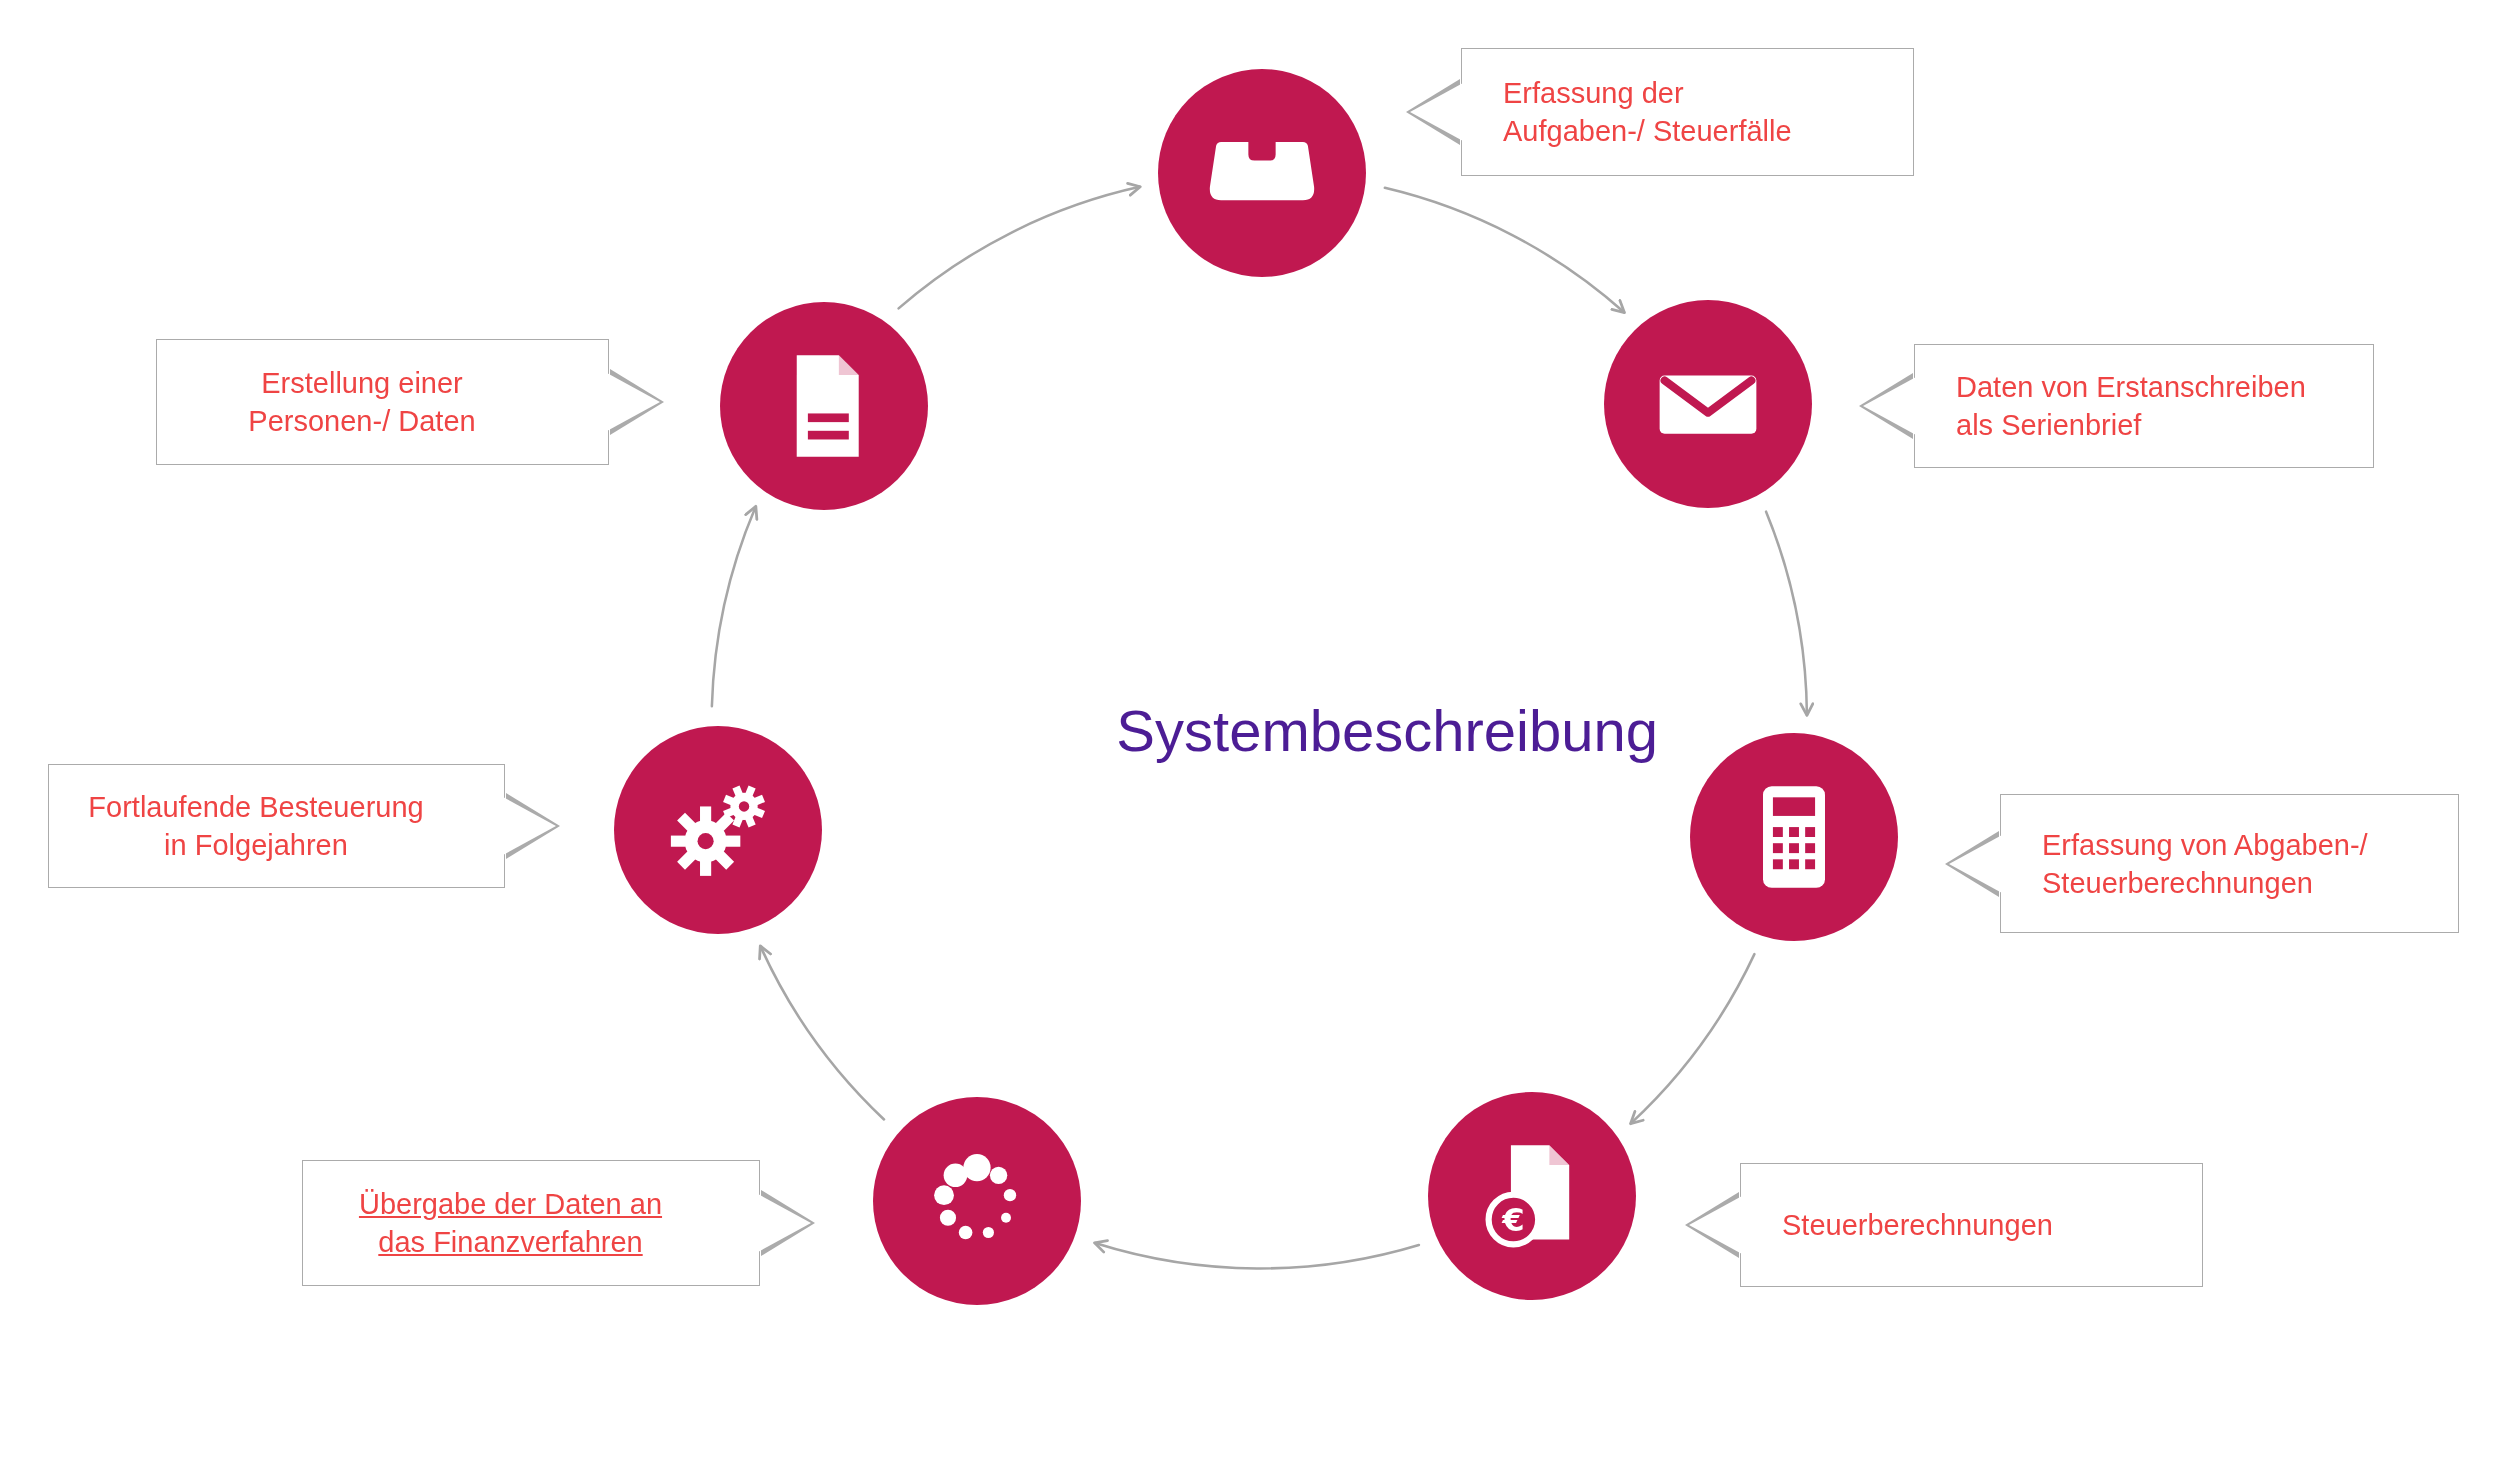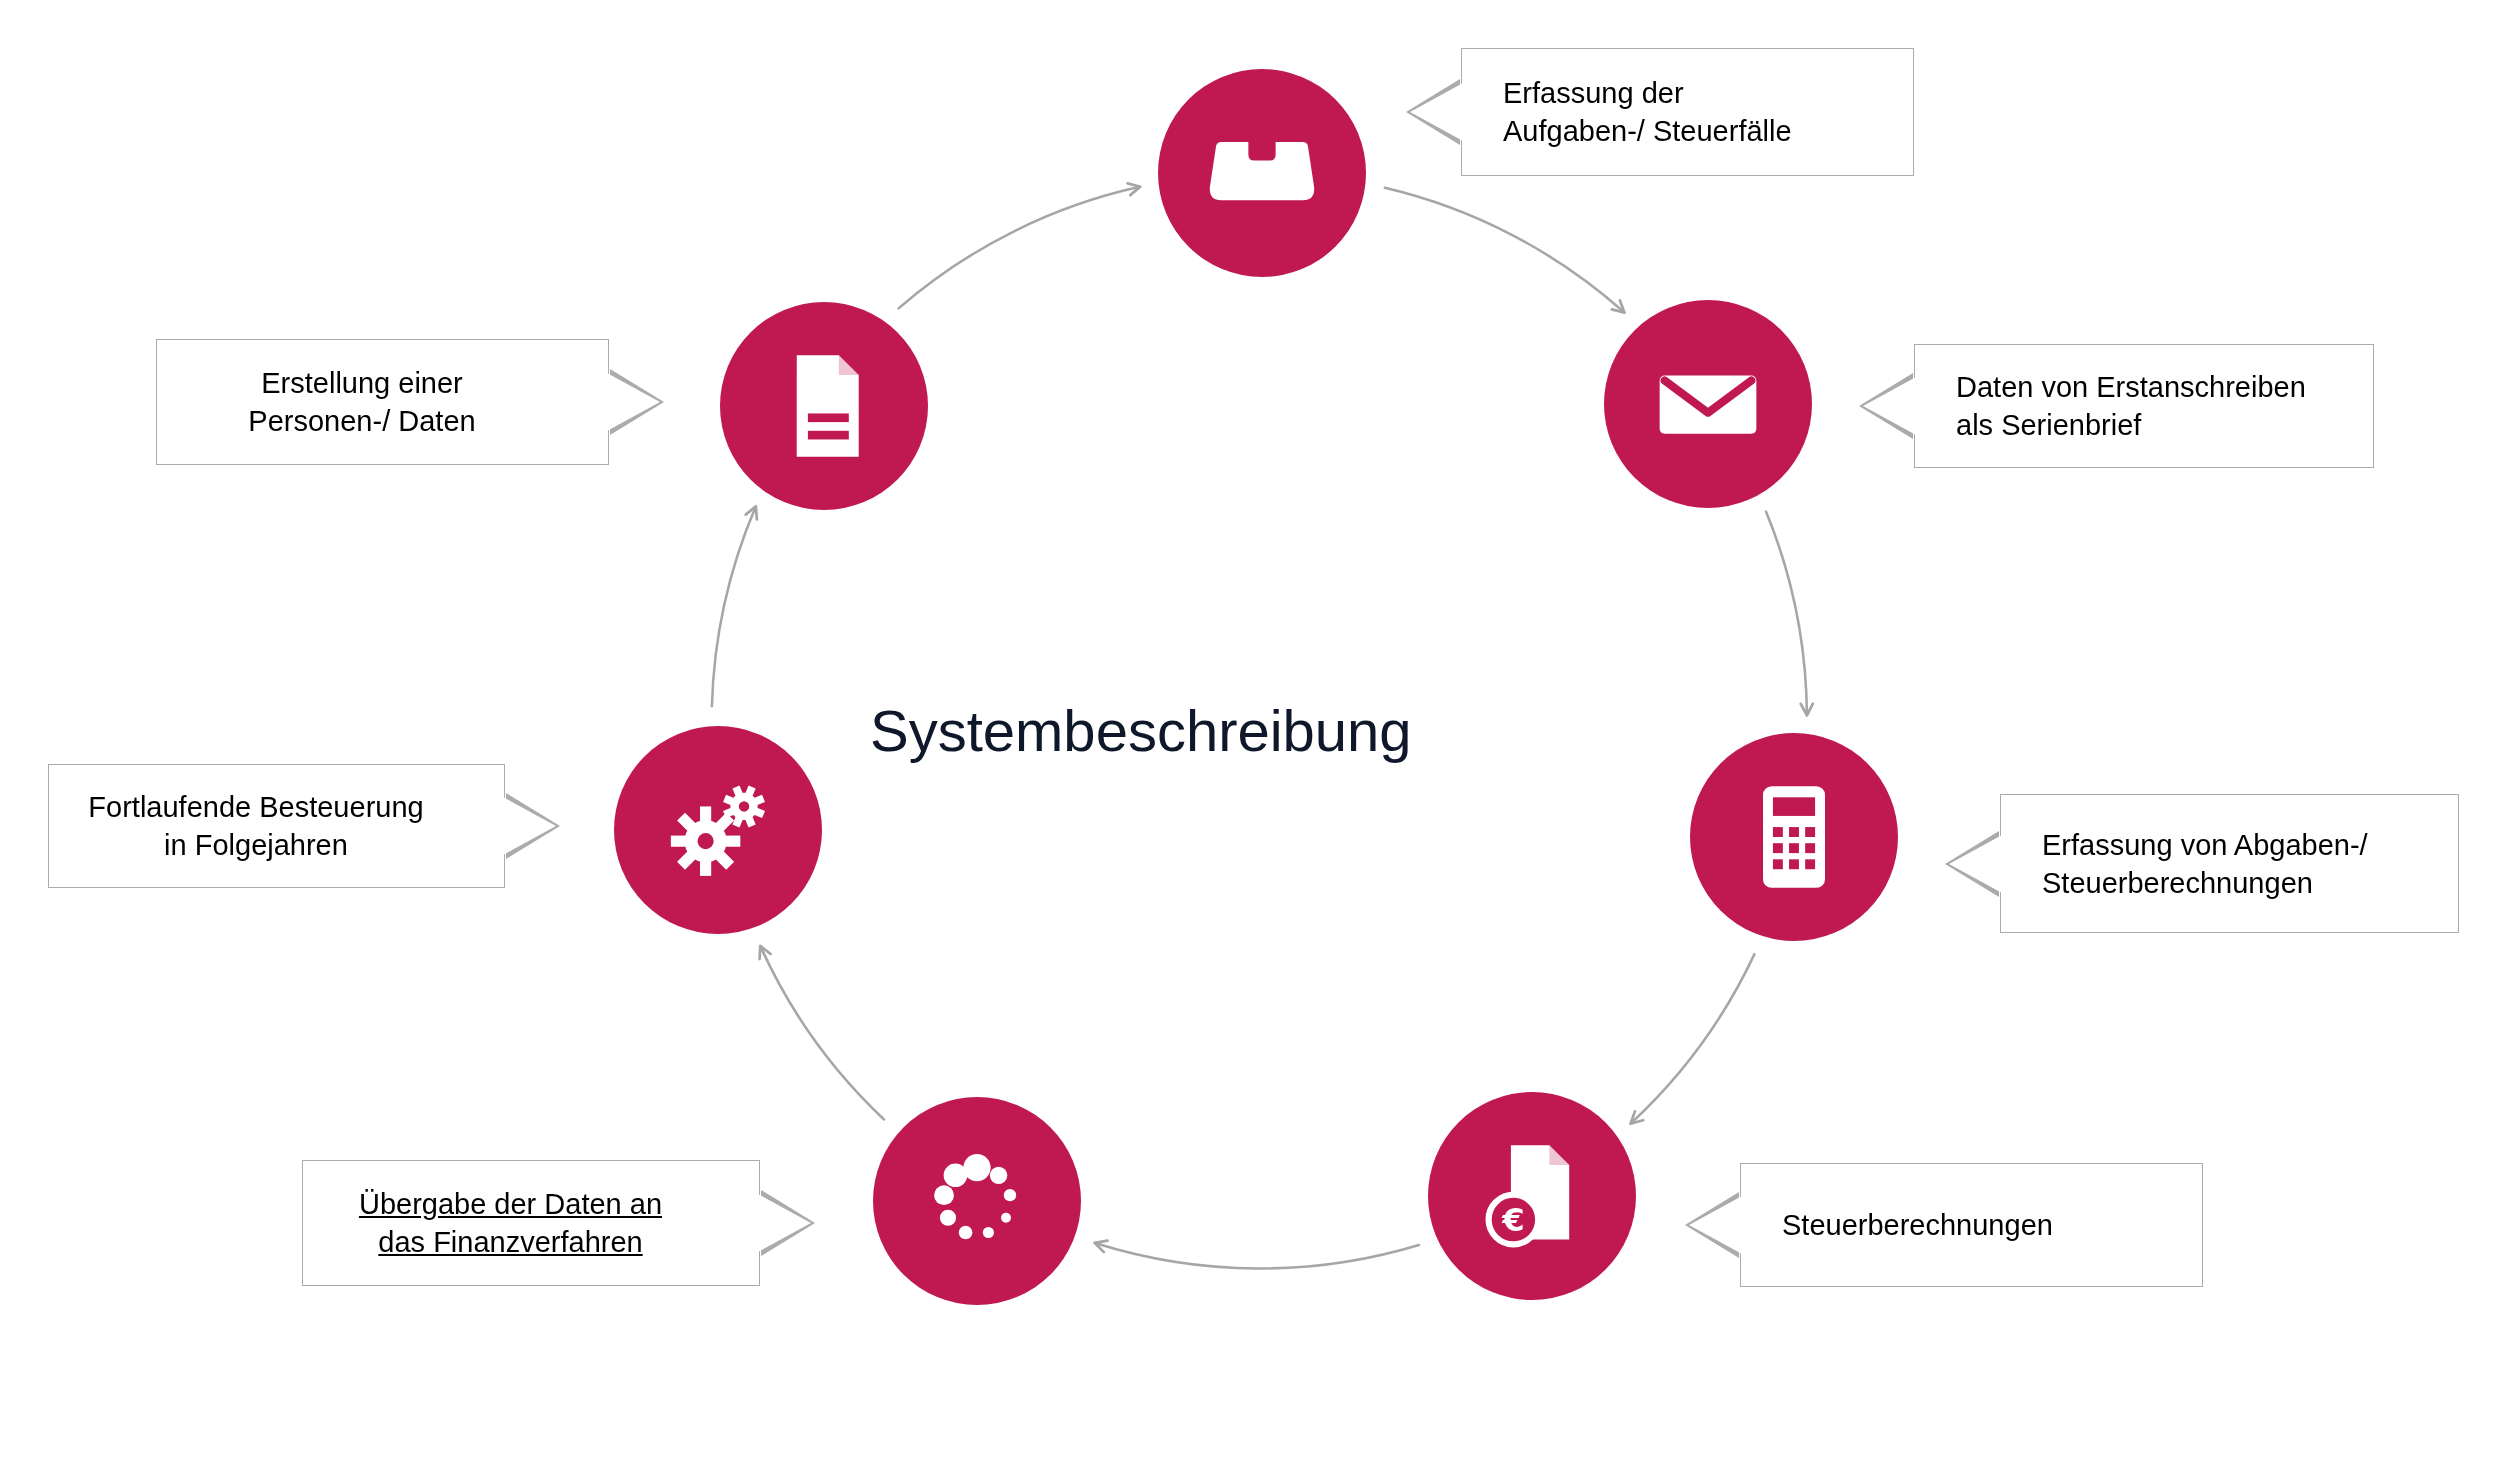--- a/index.html
+++ b/index.html
@@ -9,44 +9,44 @@
     background:#ffffff;
     font-family:"Liberation Sans", sans-serif;
     overflow:hidden;
     color:#1A1A1A;
   }
 
   
   .title {
     position:absolute;
     left:870px; top:698px; width:788px;
-    text-align:left;
+    text-align:right;
     font-size:58px; line-height:66px;
     font-weight:400;
-    color:#0f172a;
+    color:#4c1d95;
   }
 
   
   .node {
     position:absolute;
     width:208px; height:208px;
     border-radius:50%;
     background:#C01850;
     display:flex; align-items:center; justify-content:center;
   }
   .node svg { width:124px; height:124px; display:block; }
 
   
   .callout {
     position:absolute;
     background:#ffffff;
     border:1.9px solid #ABABAB;
     display:flex; flex-direction:column; justify-content:center;
     font-size:29px; line-height:38px;
-    color:#000000;
+    color:#ef4444;
   }
   .callout .line { display:block; }
   .callout.tail-left  { padding-left:41px;  text-align:left;  }
   .callout.tail-right { padding-right:41px; text-align:center; }
 
   .callout.tail-left::before {
     content:""; position:absolute; left:-56px; top:50%; margin-top:-33px;
     border:solid transparent; border-width:33px 54px 33px 0;
     border-right-color:#ABABAB;
   }

